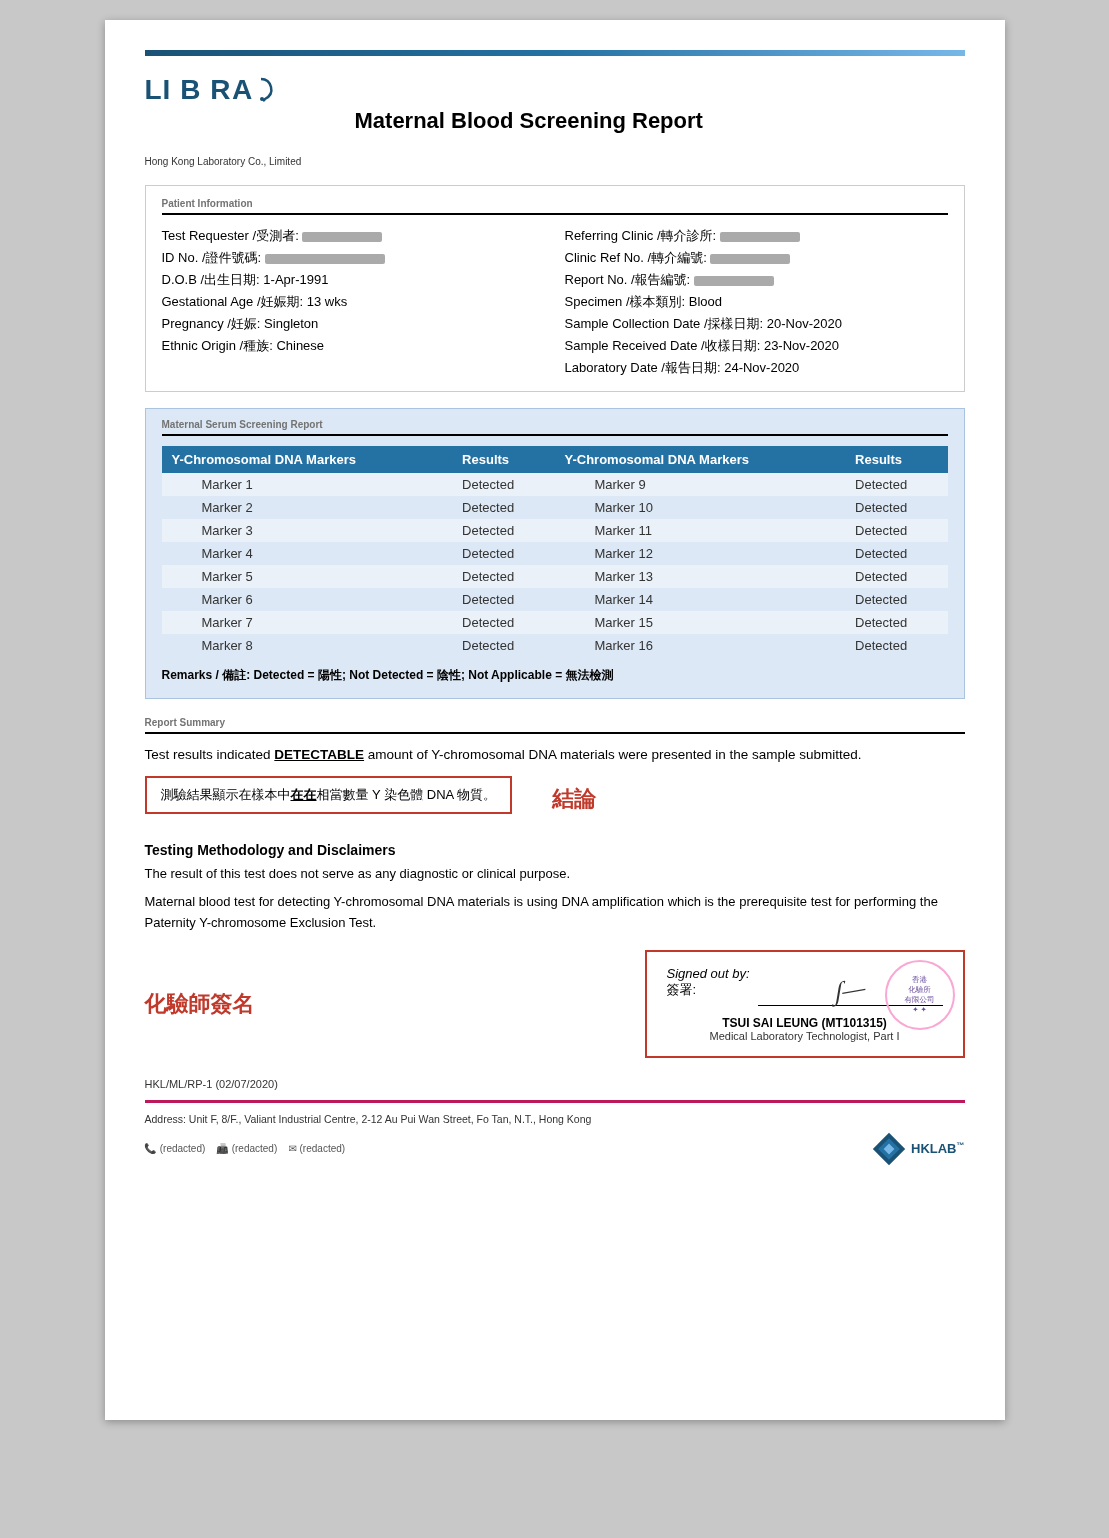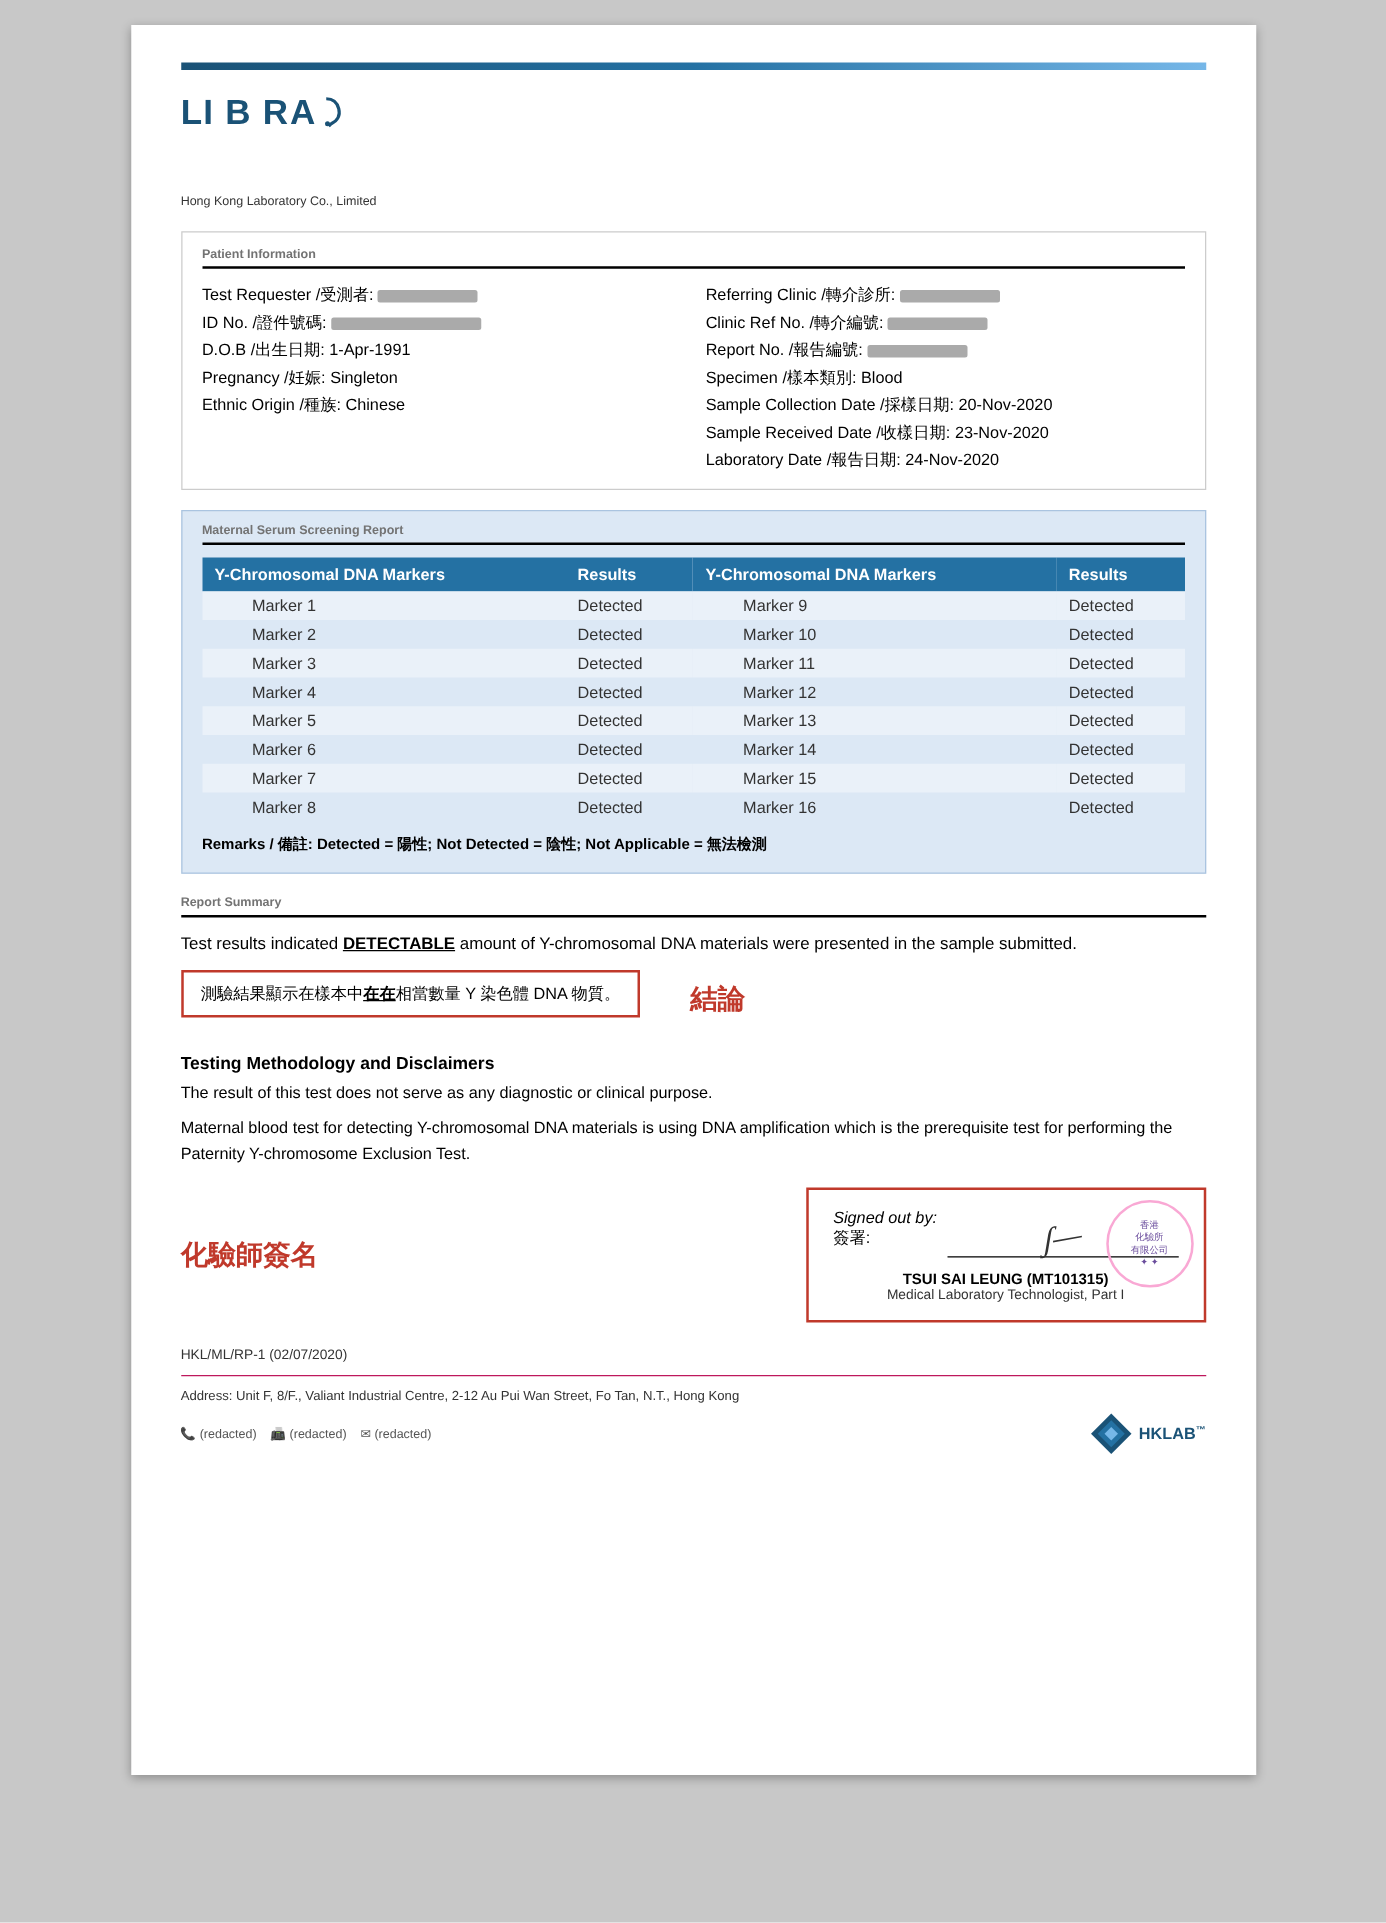--- a/index.html
+++ b/index.html
@@ -239,21 +239,21 @@
     .signer-title {
       font-size: 11px;
       color: #333;
     }
     .doc-ref {
       font-size: 11px;
       color: #333;
       margin-top: 8px;
     }
     .footer-address {
-      border-top: 1px solid #be185d;
+      border-top: 3px solid #be185d;
       padding-top: 10px;
       font-size: 10.5px;
       color: #333;
       margin-top: 10px;
     }
     .footer-bottom {
       display: flex;
       align-items: center;
       justify-content: space-between;
       margin-top: 6px;
@@ -291,37 +291,42 @@
     <div class="logo-area">
       <div class="logo-text">
         LI B R<span class="libra-r">A</span>
         <svg width="22" height="26" viewBox="0 0 22 26">
           <path d="M8,2 Q16,2 18,10 Q20,18 12,22 L10,24" stroke="#1a5276" stroke-width="2.5" fill="none"></path>
           <circle cx="9" cy="22" r="2" fill="#1a5276"></circle>
         </svg>
       </div>
       <div class="logo-subtitle">Hong Kong Laboratory Co., Limited</div>
     </div>
+    <div class="report-title">Maternal Blood Screening Report</div>
   </div>
 
   <div class="patient-info-section">
     <div class="section-title">Patient Information</div>
     <div class="patient-grid">
       <div>
         <div class="row">
           <span>Test Requester /受測者: </span>
           <span class="blurred"></span>
         </div>
         <div class="row">
           <span>ID No. /證件號碼: </span>
           <span class="blurred" style="width:120px"></span>
         </div>
         <div class="row">
           <span>D.O.B /出生日期: </span>
           <span>1-Apr-1991</span>
+        </div>
+        <div class="row">
+          <span>Gestational Age /妊娠期: </span>
+          <span>13 wks</span>
         </div>
         <div class="row">
           <span>Pregnancy /妊娠: </span>
           <span>Singleton</span>
         </div>
         <div class="row">
           <span>Ethnic Origin /種族: </span>
           <span>Chinese</span>
         </div>
       </div>

